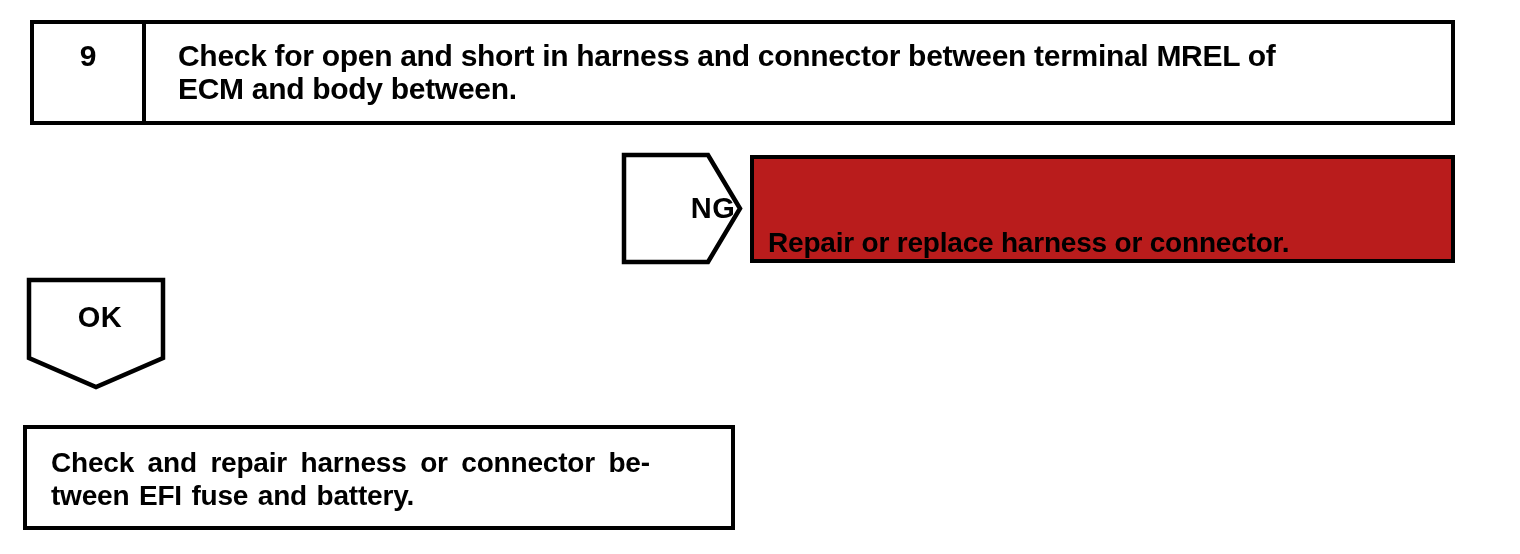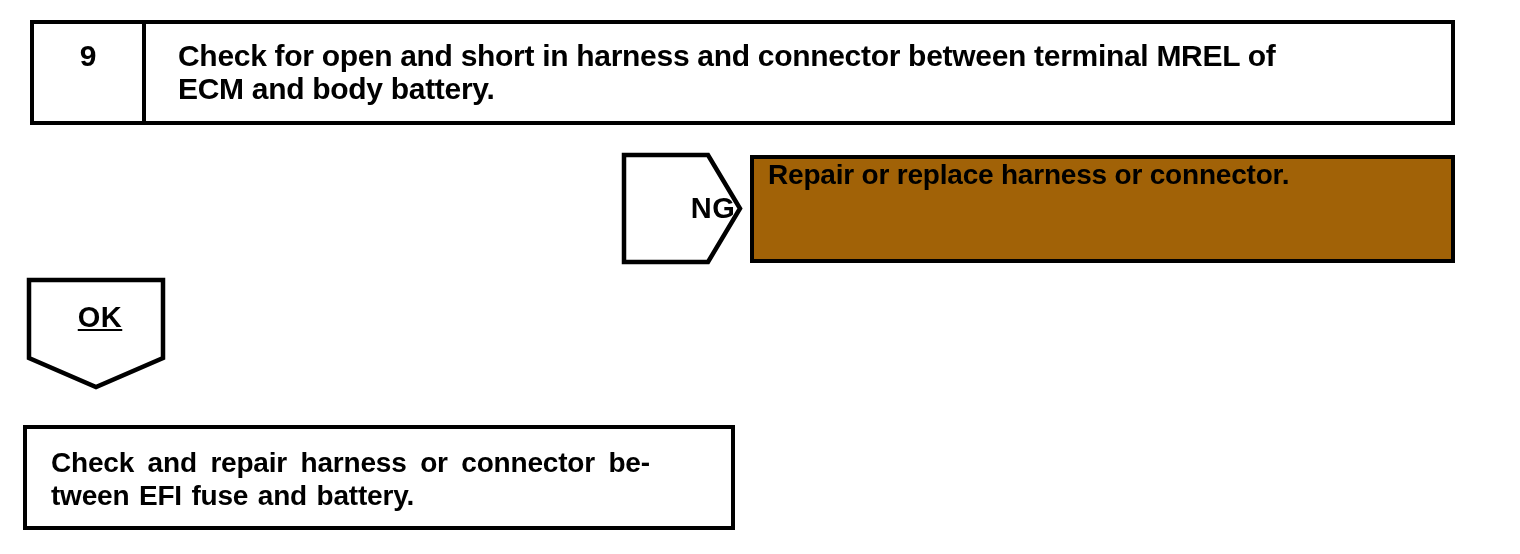--- a/index.html
+++ b/index.html
@@ -62,33 +62,31 @@
   }
   #ng-connector { left: 621px; top: 152px; width: 122px; height: 113px; }
   #ng-connector .label {
     left: 0; top: 0; width: 88px; height: 113px;
     display: flex; align-items: center; justify-content: center; margin-left: 48px;
   }
   #ok-connector { left: 26px; top: 277px; width: 140px; height: 113px; }
   #ok-connector .label {
     left: 0; top: 24px; width: 148px;
     text-align: center;
-    text-decoration: underline;
   }
 
   
   #repair-box {
     left: 750px; top: 155px;
     width: 705px; height: 108px;
     border: 4px solid #000;
-    background: #a16207;
+    background: #b91c1c;
     display: flex;
-    align-items: flex-start;
+    align-items: flex-end;
     padding-left: 14px;
-    padding-bottom: 6px;
     font-size: 28px;
     letter-spacing: -0.2px;
     white-space: nowrap;
   }
   #action-box {
     left: 23px; top: 425px;
     width: 712px; height: 105px;
     border: 4px solid #000;
     background: #fff;
     padding: 17px 8px 0 24px;
@@ -103,21 +101,21 @@
 </style>
 </head>
 <body>
 
 <div id="canvas">
 
   <div id="step-box" class="abs">
     <div id="step-number-cell">9</div>
     <div id="step-text-cell">
       <div>Check for open and short in harness and connector between terminal MREL of</div>
-      <div>ECM and body battery.</div>
+      <div>ECM and body between.</div>
     </div>
   </div>
 
   <div id="ng-connector" class="connector">
     <svg width="122" height="113" viewBox="0 0 122 113">
       <polygon points="3,3 87,3 119,56.5 87,110 3,110"></polygon>
     </svg>
     <span class="label">NG</span>
   </div>
 

